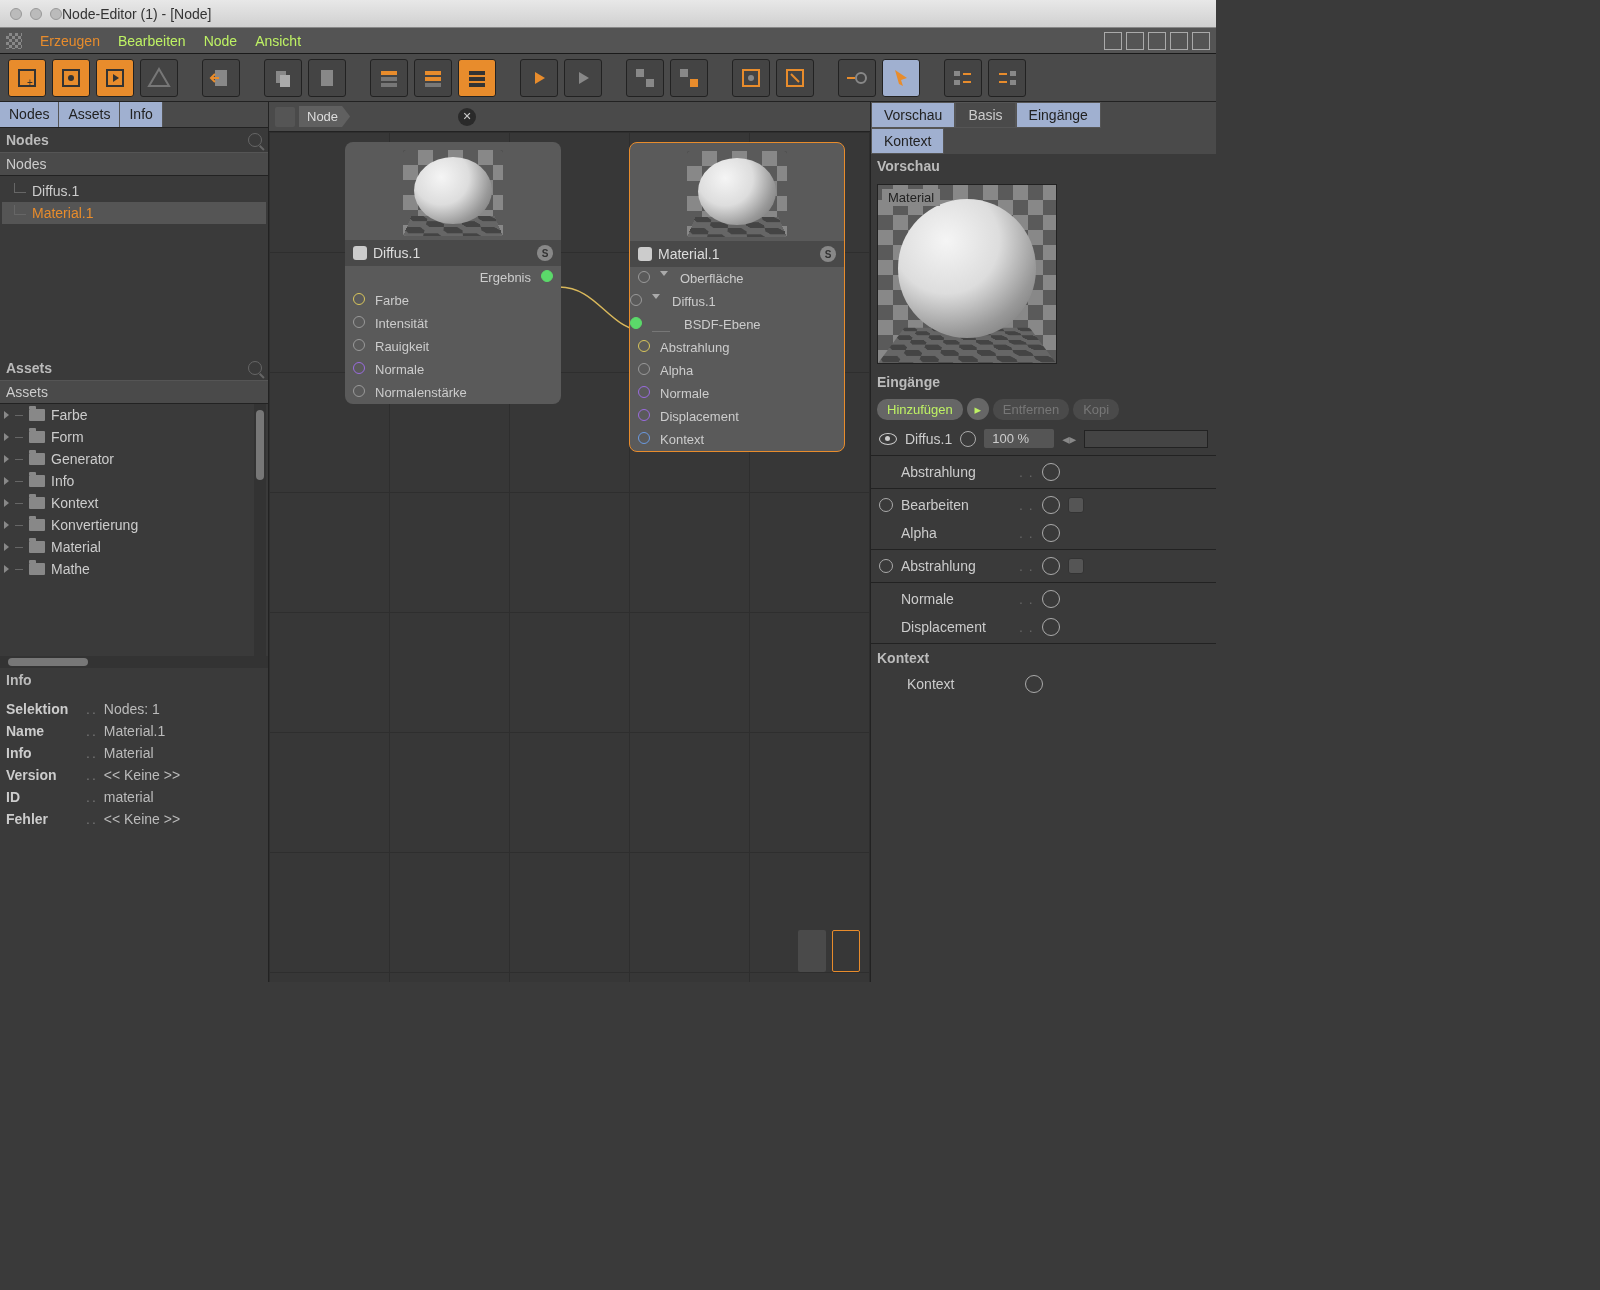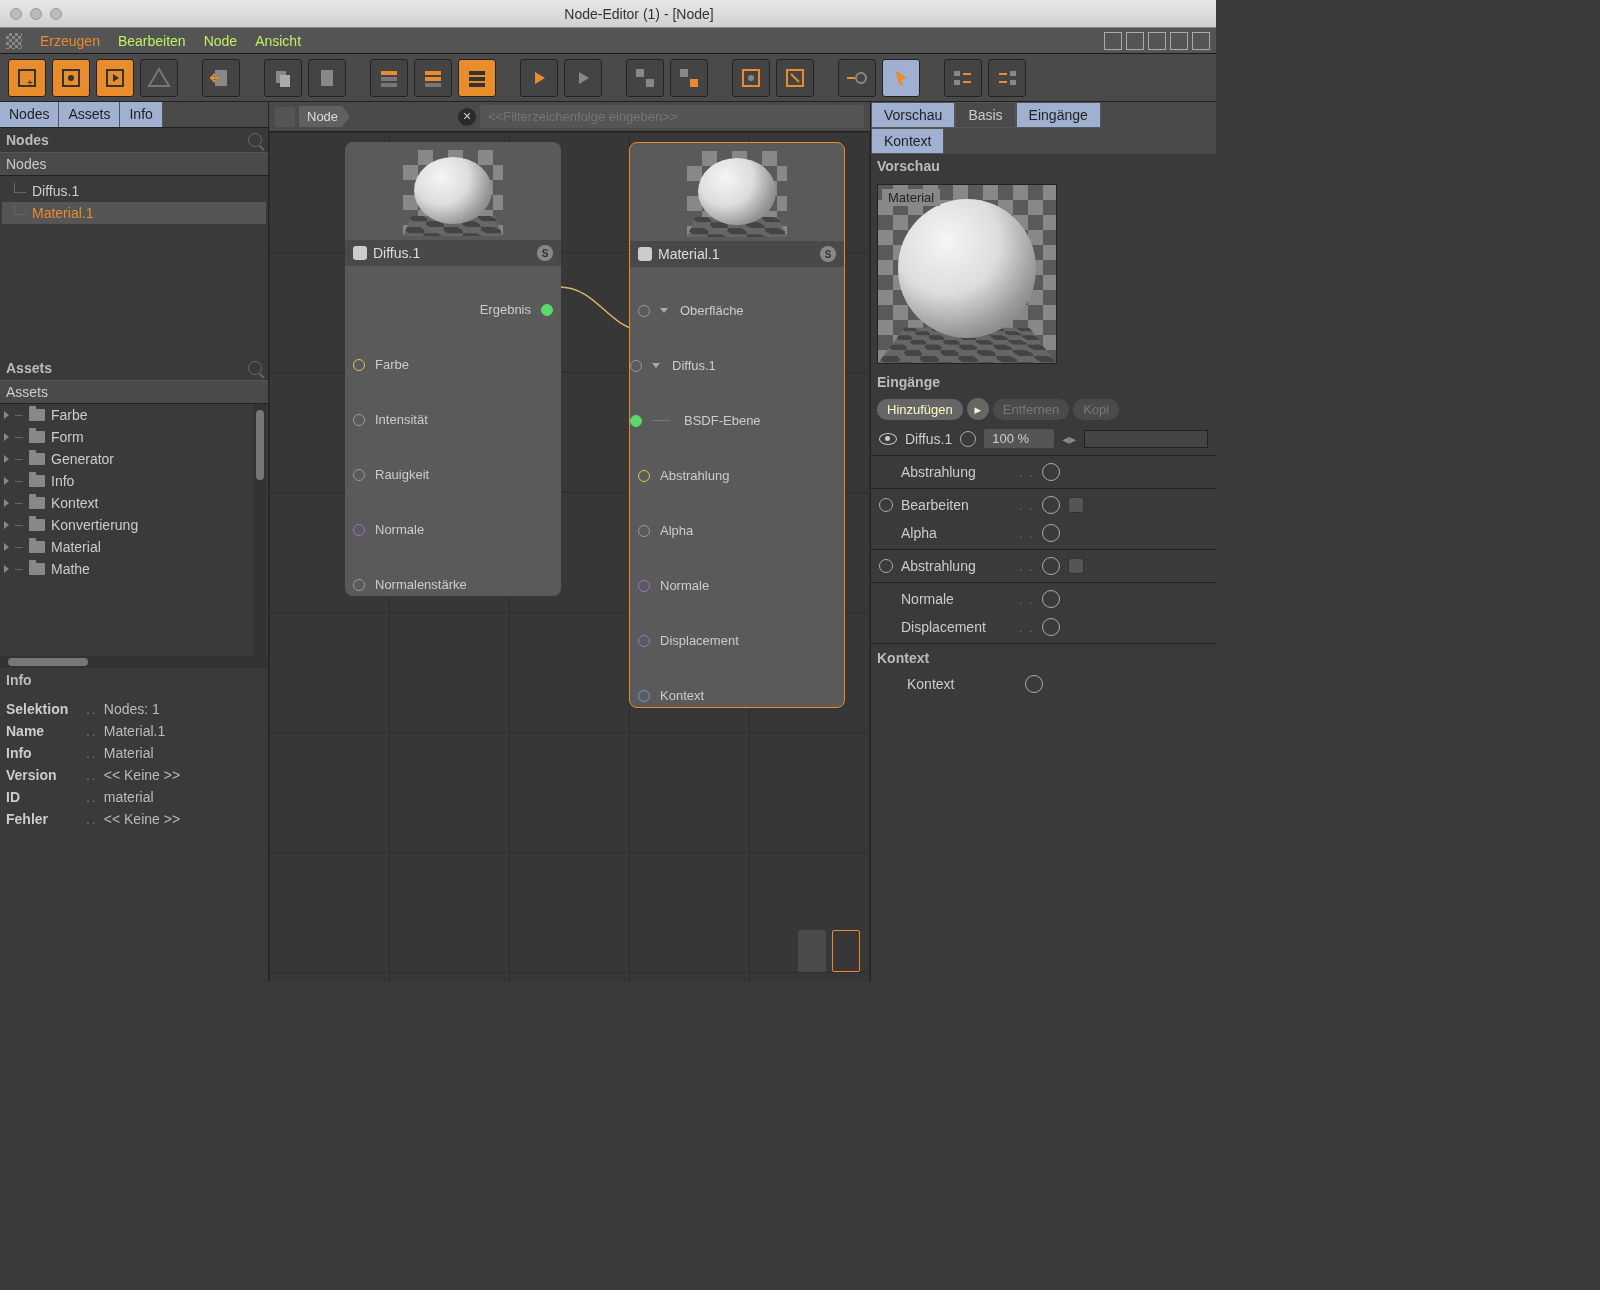--- a/index.html
+++ b/index.html
@@ -1,20 +1,20 @@
 <!DOCTYPE html>
 <html><head>
 <meta charset="utf-8">
 <style>
 * { margin:0; padding:0; box-sizing:border-box; font-family:Arial,Helvetica,sans-serif; }
 body { background:#3a3a3a; color:#ccc; font-size:14px; width:1216px; height:982px; overflow:hidden; }
 .titlebar { height:28px; background:linear-gradient(#e8e8e8,#d0d0d0); display:flex; align-items:center; border-bottom:1px solid #888; }
 .traffic { display:flex; gap:8px; padding-left:10px; }
 .traffic span { width:12px; height:12px; border-radius:50%; background:#bbb; border:1px solid #999; }
-.title { flex:1; text-align:center; color:#333; font-size:14px; }
+.title { flex:1; text-align:left; color:#333; font-size:14px; }
 .menubar { height:26px; background:#545454; display:flex; align-items:center; padding:0 6px; gap:18px; border-bottom:1px solid #1a1a1a; }
 .menubar .icon16 { width:16px; height:16px; background:repeating-conic-gradient(#888 0 25%, #555 0 50%) 0 0/6px 6px; }
 .menubar .mitem { color:#bef264; font-size:14px; }
 .menubar .mitem.active { color:#e88c2c; }
 .menubar .right-tools { margin-left:auto; display:flex; gap:4px; }
 .menubar .right-tools .tool { width:18px; height:18px; border:1px solid #aaa; background:#555; }
 .toolbar { height:48px; background:#4a4a4a; display:flex; align-items:center; padding:4px 8px; gap:6px; border-bottom:1px solid #222; }
 .tbtn { width:38px; height:38px; background:#e88c2c; border:1px solid #222; border-radius:3px; display:flex; align-items:center; justify-content:center; }
 .tbtn.dark { background:#444; border:1px solid #222; }
 .tbtn svg { width:24px; height:24px; }
@@ -53,42 +53,42 @@
 .bc-item { background:#606060; padding:3px 12px 3px 8px; clip-path:polygon(0 0,calc(100% - 8px) 0,100% 50%,calc(100% - 8px) 100%,0 100%); color:#ddd; font-size:13px; }
 .bc-close{width:18px;height:18px;border-radius:50%;background:#2a2a2a;color:#ccc;display:flex;align-items:center;justify-content:center;font-size:11px;}
 .bc-input { flex:1; background:#555; color:#aaa; padding:4px 8px; border-radius:2px; font-size:13px; border:none;}
 .canvas { position:absolute; top:30px; left:0; right:0; bottom:0; background:#373737; background-image:linear-gradient(#2e2e2e 1px,transparent 1px),linear-gradient(90deg,#2e2e2e 1px,transparent 1px); background-size:120px 120px; }
 .node { position:absolute; width:216px; background:#5a5a5a; border-radius:8px; overflow:hidden; }
 .node.selected { border:1.5px solid #e88c2c; }
 .node-preview { width:100px; height:86px; margin:8px auto 4px; background:#333; border-radius:3px; overflow:hidden; position:relative; }
 .node-title { background:#494949; padding:5px 8px; display:flex; align-items:center; gap:6px; color:#ddd; }
 .node-title .nicon{width:14px;height:14px;border-radius:3px;background:#ccc;}
 .node-title .sicon{margin-left:auto;width:16px;height:16px;border-radius:50%;background:#888;color:#333;display:flex;align-items:center;justify-content:center;font-size:10px;font-weight:bold;}
-.port-row { display:flex; align-items:center; padding:4px 8px; gap:10px; font-size:13px; color:#ccc;margin-top:32px; }
+.port-row { display:flex; padding:4px 8px; gap:10px; font-size:13px; color:#ccc; }
 .port-row.out { justify-content:flex-end; }
 .port { width:12px; height:12px; border-radius:50%; border:1.5px solid #888; }
 .port.green{background:#5bd96a;border-color:#5bd96a;}
 .port.yellow{border-color:#d9c65b;}
 .port.gray{border-color:#999;}
 .port.purple{border-color:#9a6be0;}
 .port.blue{border-color:#6b9ae0;}
 .node .indent{padding-left:18px;}
 .node .tri{width:0;height:0;border-left:4px solid transparent;border-right:4px solid transparent;border-top:5px solid #aaa;margin-right:2px;}
 .wire{position:absolute;pointer-events:none;}
 .minimap { position:absolute; bottom:10px; right:10px; display:flex; gap:6px; }
 .minimap .mm { width:28px; height:42px; background:#4a4a4a; border-radius:2px; }
 .minimap .mm.sel { border:1.5px solid #e88c2c; background:transparent; }
 .rightcol { width:346px; background:#3a3a3a; display:flex; flex-direction:column; border-left:1px solid #222; }
 .rtabs { display:flex; flex-wrap:wrap; background:#4a4a4a; }
 .rtab { padding:4px 12px; background:#a0b0d0; color:#222; border:1px solid #555; font-size:14px; }
 .rtab.in { background:#4a4a4a; color:#ccc; }
 .preview-big { width:180px; height:180px; margin:6px; position:relative; border:1px solid #222;}
 .preview-label { position:absolute; top:4px; left:4px; background:#888; color:#222; padding:1px 6px; font-size:13px; }
 .btnrow { display:flex; gap:4px; padding:4px 6px; align-items:center;}
-.btn { background:#666; color:#fef9c3; padding:3px 10px; border-radius:10px; font-size:13px; border:none;}
+.btn { background:#666; color:#bef264; padding:3px 10px; border-radius:10px; font-size:13px; border:none;}
 .btn.dim { background:#4a4a4a; color:#777; }
 .btn.round{width:22px;height:22px;border-radius:50%;padding:0;display:flex;align-items:center;justify-content:center;}
 .prop-row { display:flex; align-items:center; padding:5px 8px; gap:8px; font-size:14px; }
 .prop-row .eye{width:18px;height:12px;border:1.5px solid #ccc;border-radius:50%;position:relative;}
 .prop-row .eye::after{content:'';position:absolute;width:5px;height:5px;background:#ccc;border-radius:50%;top:2px;left:5px;}
 .prop-row .lbl { min-width:110px; color:#ccc; }
 .prop-row .dots{color:#666;letter-spacing:1px;}
 .prop-row .ring{width:18px;height:18px;border:1.5px solid #aaa;border-radius:50%;}
 .prop-row .chk{width:16px;height:16px;background:#555;border-radius:3px;border:1px solid #333;}
 .prop-row .val{ background:#555; padding:2px 8px; border-radius:2px; min-width:70px; font-size:13px;}
@@ -391,21 +391,20 @@
         </div>
       </div>
   </div>
 
   <div class="center">
     <div class="breadcrumb">
       <div style="width:20px;height:20px;background:#555;border-radius:2px"></div>
       <div class="bc-item">Node</div>
       <div style="flex:0 0 100px"></div>
       <div class="bc-close">✕</div>
-      <input class="bc-input" placeholder="&lt;&lt;Filterzeichenfolge eingeben&gt;&gt;" style="">
     </div>
     <div class="canvas">
 
       <svg class="wire" style="left:290px;top:150px;width:90px;height:60px">
         <path d="M0 5 C 40 5, 50 50, 90 50" stroke="#d9b85b" stroke-width="1.5" fill="none"></path>
       </svg>
 
       <div class="node" style="left:76px;top:10px">
         <div class="node-preview">
           <div class="sphere-preview">

